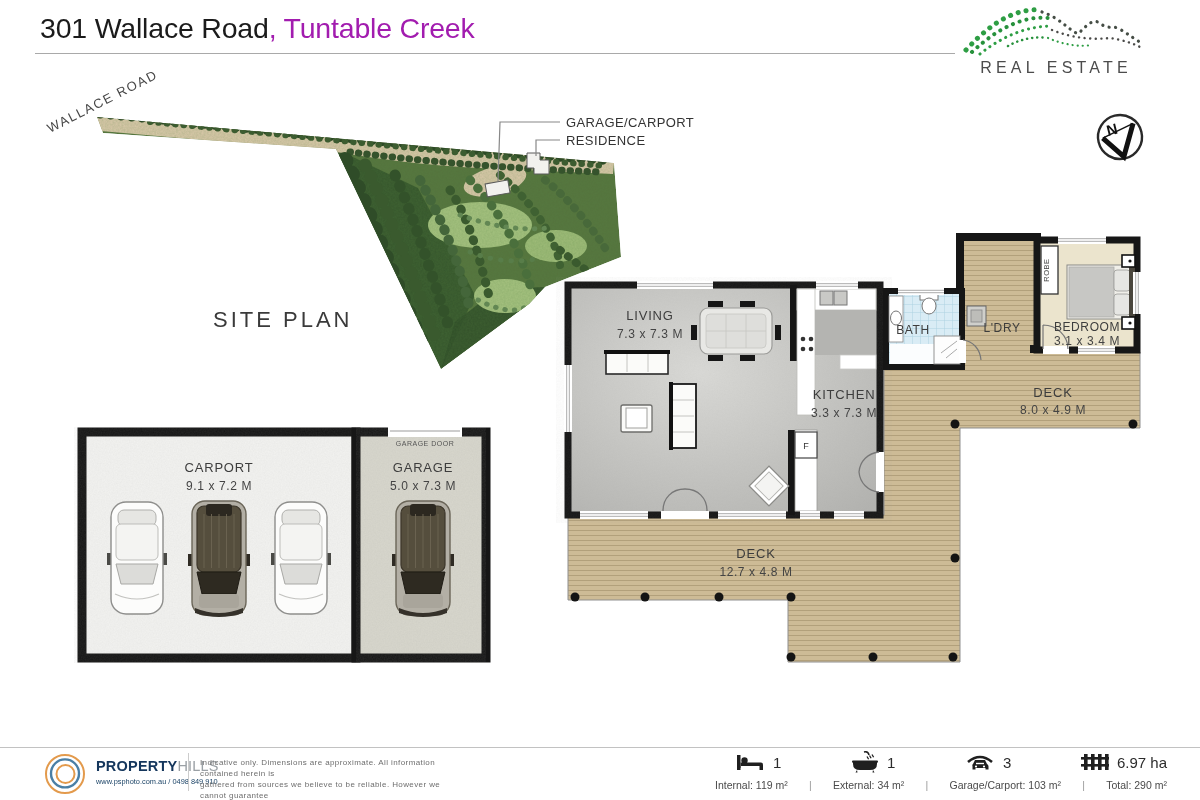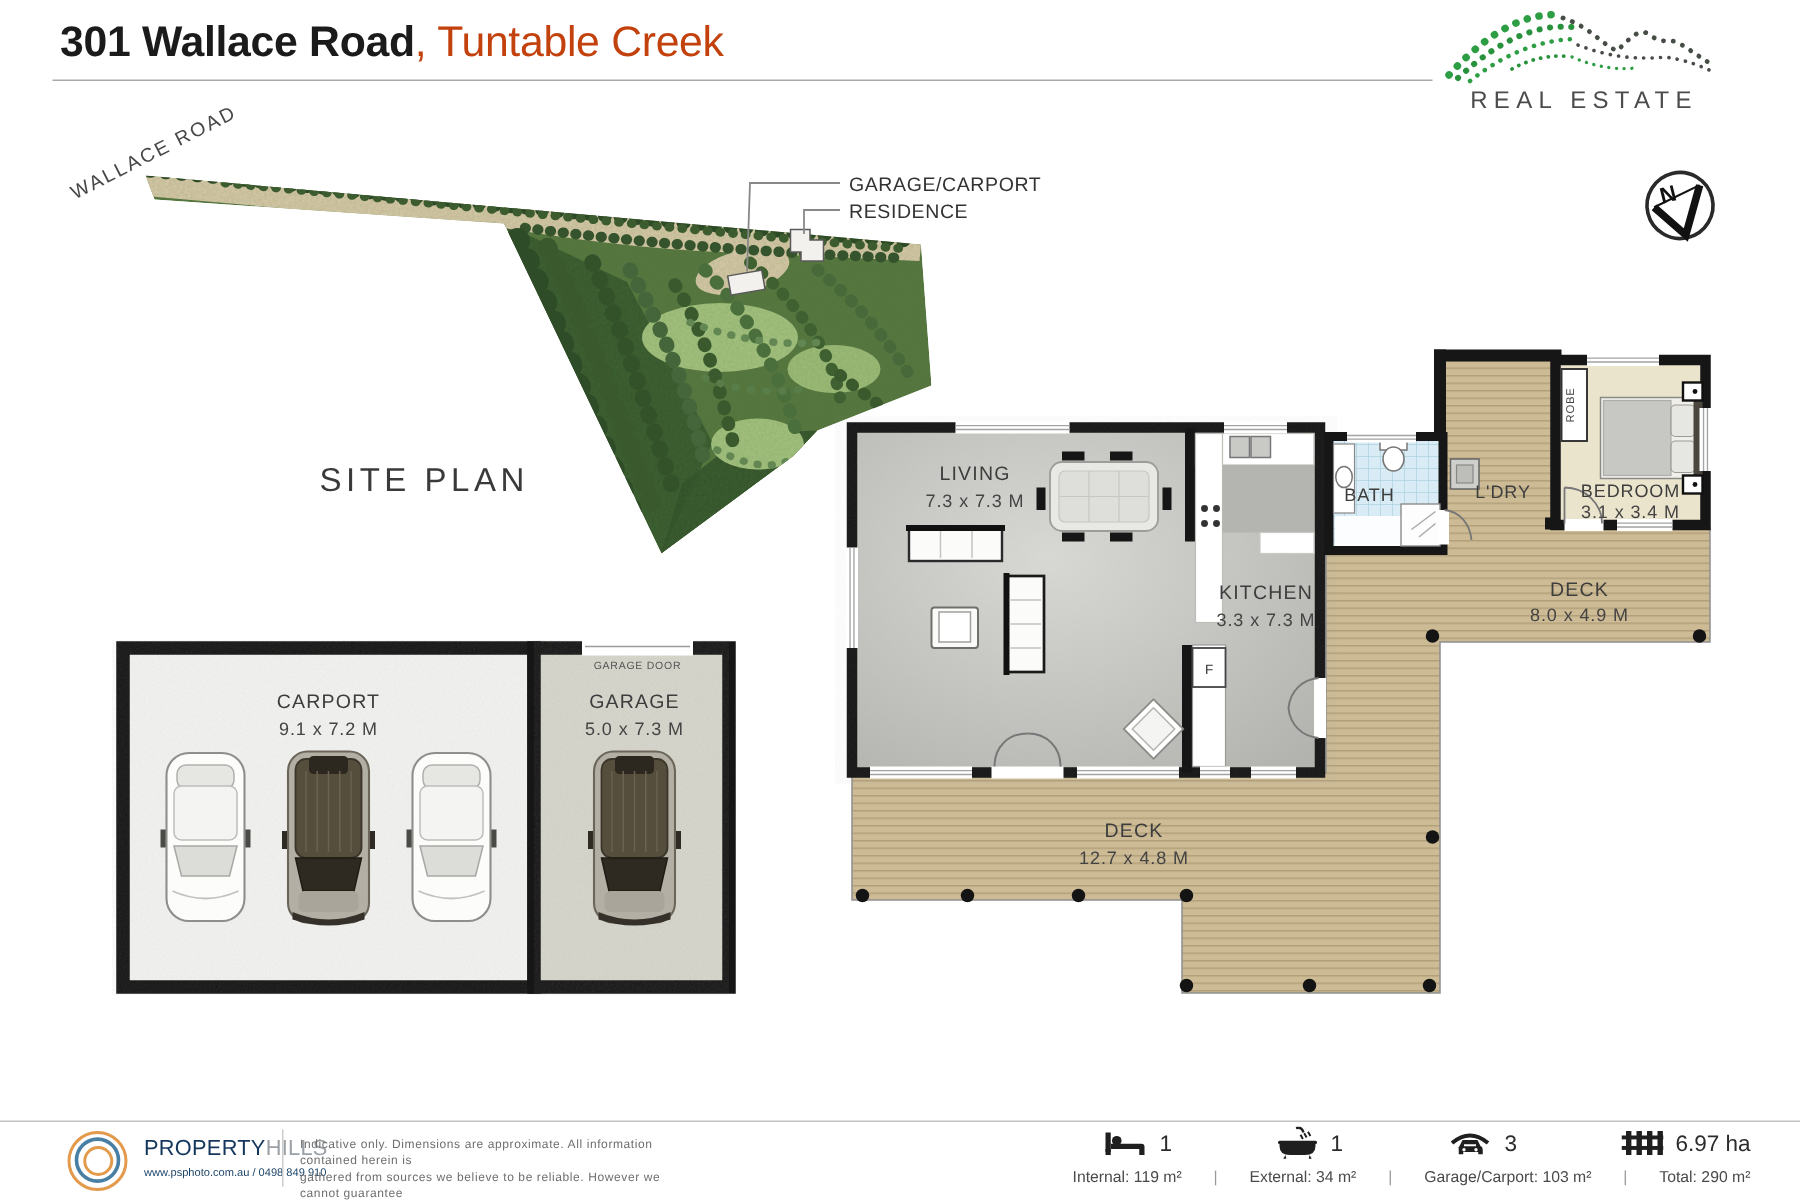--- a/index.html
+++ b/index.html
@@ -3,22 +3,22 @@
 <meta charset="utf-8">
 <style>
   html,body{margin:0;padding:0;}
   body{width:1200px;height:800px;position:relative;background:#ffffff;overflow:hidden;
        font-family:"Liberation Sans",sans-serif;}
   svg text{font-family:"Liberation Sans",sans-serif;}
   .abs{position:absolute;}
 
   
   .header{position:absolute;top:12px;left:40px;font-size:28.5px;color:#1b1b1b;letter-spacing:-0.2px;}
-  .header .b{font-weight:bold;}
-  .header .r{font-weight:normal;color:#c2410c;}
+  .header .b{font-weight:normal;}
+  .header .r{font-weight:normal;color:#a21caf;}
   .header-rule{position:absolute;top:53px;left:35px;width:920px;border-top:1px solid #a9a9a9;}
 
   
   .brand{position:absolute;top:56px;left:956px;width:200px;text-align:center;}
   .brand-name{font-size:24px;font-weight:bold;color:#1d1d1f;letter-spacing:0.5px;}
   .brand-tag{font-size:16px;color:#4c4c4c;letter-spacing:4.2px;margin-top:3px;}
 
   
   .rm{font-size:13px;fill:#3d3d3d;text-anchor:middle;letter-spacing:0.8px;}
   .dm{font-size:12px;fill:#444;text-anchor:middle;letter-spacing:0.6px;}
@@ -28,21 +28,21 @@
   .road-label{font-size:13px;fill:#474747;letter-spacing:1.6px;}
   .callout{font-size:13px;fill:#333;letter-spacing:0.4px;}
   .flabel{font-size:9px;fill:#333;text-anchor:middle;}
   .robe{font-size:7.5px;fill:#444;text-anchor:middle;letter-spacing:0.5px;}
 
   
   .footer-line{position:absolute;top:747px;left:0;width:1200px;border-top:1px solid #c2c2c2;}
   .ps-logo{position:absolute;top:751px;left:42px;}
   .ps-text{position:absolute;top:758px;left:96px;width:100px;}
   .ps-brand{font-size:14.5px;letter-spacing:0.2px;white-space:nowrap;}
-  .ps-brand .pb{font-weight:normal;color:#14365c;}
+  .ps-brand .pb{font-weight:bold;color:#14365c;}
   .ps-brand .pl{color:#9aa0a5;}
   .ps-contact{font-size:7.4px;color:#1c4467;margin-top:3px;white-space:nowrap;}
   .foot-divider{position:absolute;top:753px;left:188px;height:38px;border-left:1px solid #cccccc;}
   .disclaimer{position:absolute;top:757px;left:200px;width:255px;font-size:8px;color:#6e6e6e;
               line-height:11px;letter-spacing:0.4px;}
   .stats-row{position:absolute;top:751px;left:735px;right:33px;display:flex;
              justify-content:space-between;align-items:center;}
   .stat{display:flex;align-items:center;gap:8px;}
   .stat .v{font-size:15px;color:#2c2c2c;}
   .areas-row{position:absolute;top:779px;left:715px;right:33px;display:flex;

